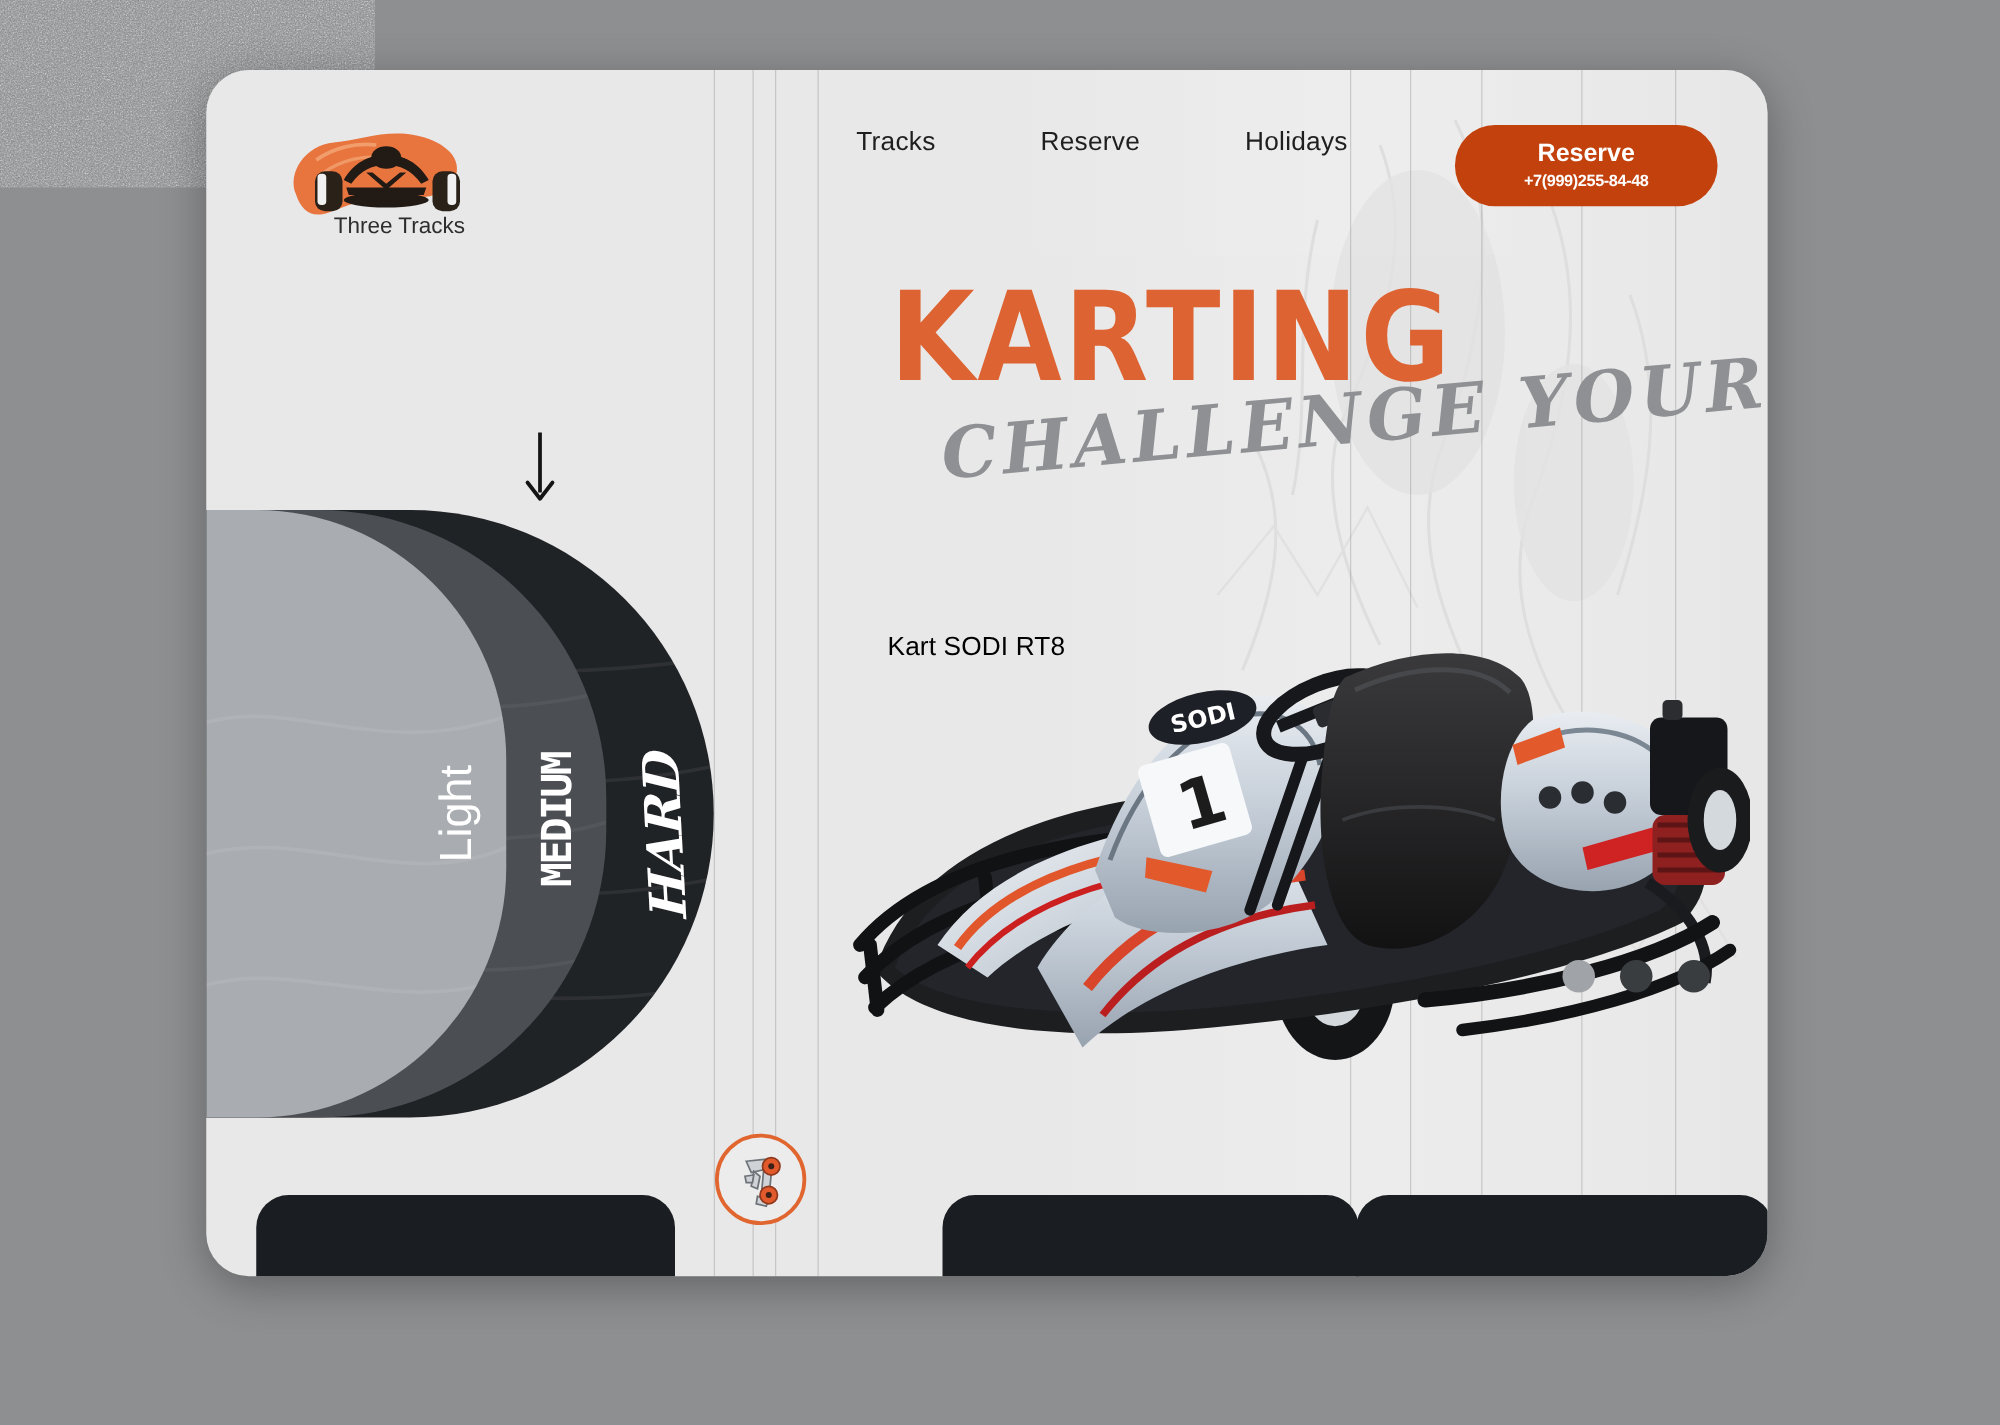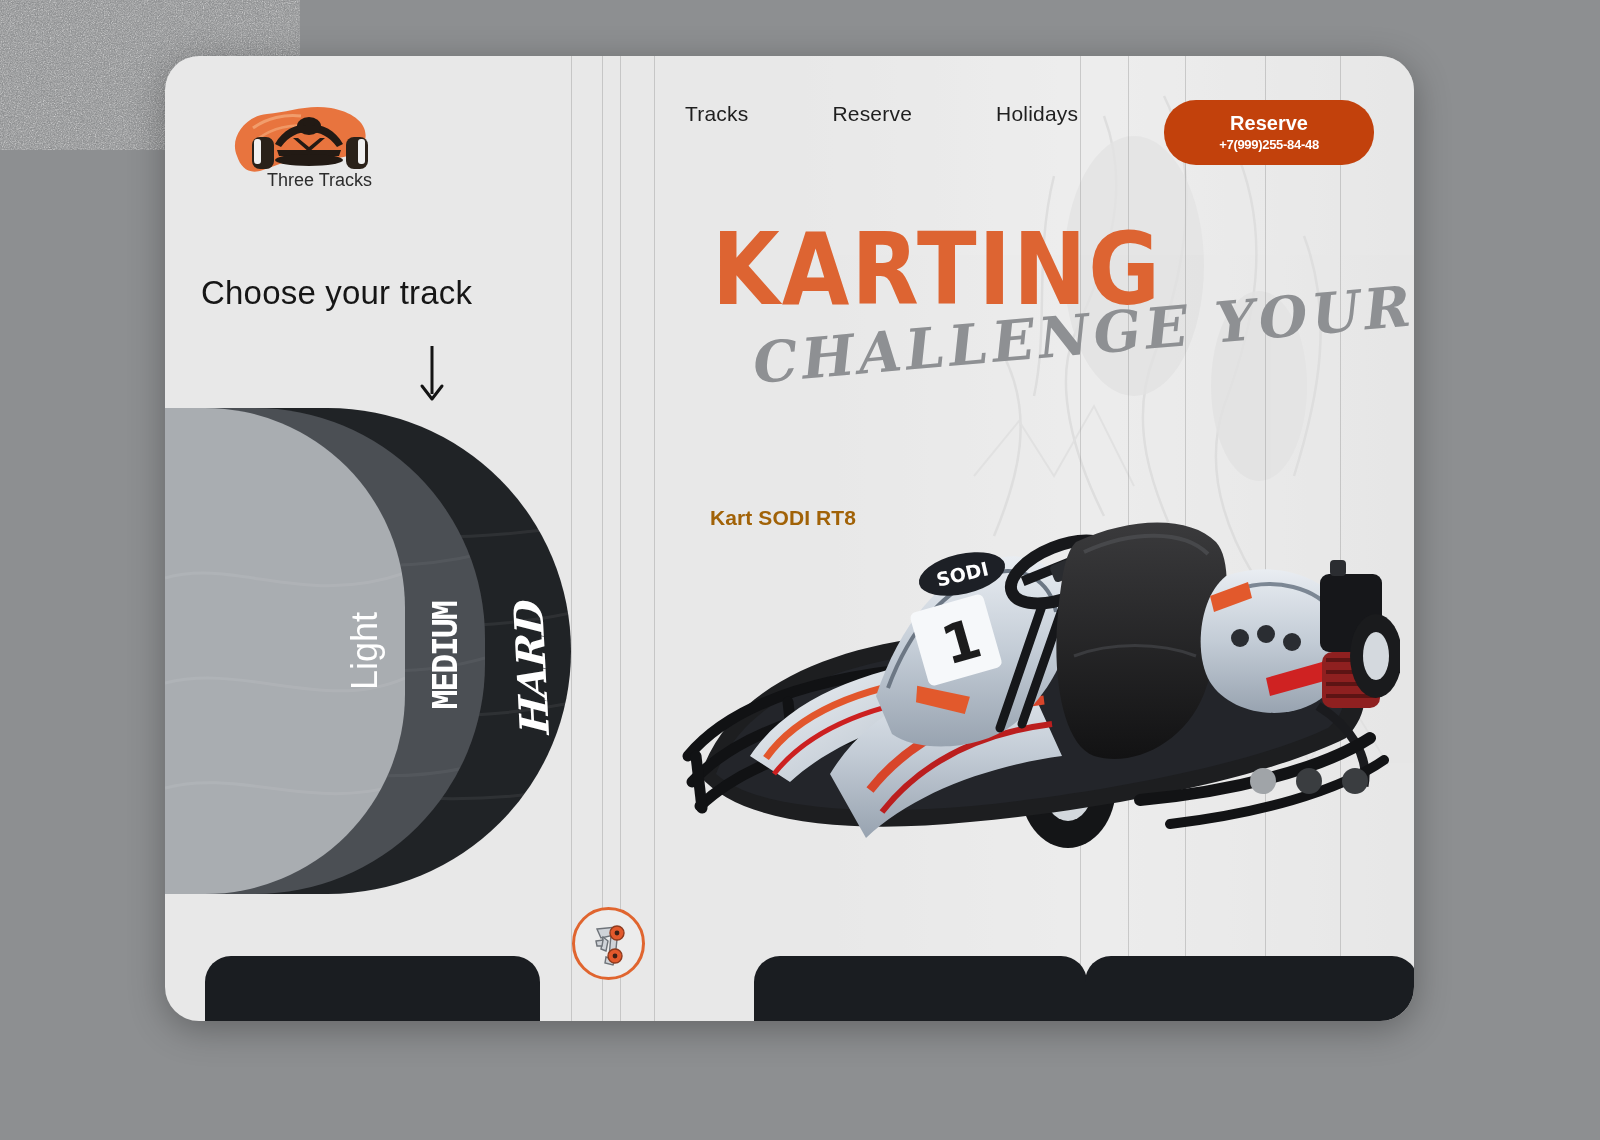--- a/index.html
+++ b/index.html
@@ -185,22 +185,22 @@
     transform: translate(-50%,-50%) rotate(-90deg);
   }
   #label-hard-wrap svg { display:block; overflow: visible; }
 
   
   #kart-caption {
     position: absolute;
     left: 545px;
     top: 450px;
     font-size: 21px;
-    font-weight: bold;
-    color: #a16207;
+    font-weight: normal;
+    color: #000000;
     letter-spacing: .1px;
   }
   #kart-image {
     position: absolute;
     left: 505px;
     top: 400px;
     width: 730px;
     height: 420px;
   }
   #kart-image svg { display:block; }
@@ -337,21 +337,20 @@
   </button>
 
   <div id="hero-title">KARTING</div>
 
   <div id="hero-sub">
     <svg viewBox="0 0 720 90" xmlns="http://www.w3.org/2000/svg">
       <text id="hero-sub-text" x="0" y="62" transform="rotate(-5 0 62)" font-family="DejaVu Serif, serif" font-size="56" font-style="italic" font-weight="bold" fill="#8e9093" letter-spacing="4">CHALLENGE YOURSELF</text>
     </svg>
   </div>
 
-  <div id="choose-title">Choose your track</div>
 
   <svg id="arrow-down" viewBox="0 0 30 58" xmlns="http://www.w3.org/2000/svg">
     <path d="M15 2 L15 50" stroke="#141414" stroke-width="3" fill="none"></path>
     <path d="M5 42 L15 55 L25 42" stroke="#141414" stroke-width="3" fill="none" stroke-linecap="round" stroke-linejoin="round"></path>
   </svg>
 
   <div id="tracks">
 
     <div id="panel-hard" class="track-panel">
       <svg class="tex" viewBox="0 0 406 486" preserveAspectRatio="none" xmlns="http://www.w3.org/2000/svg">

